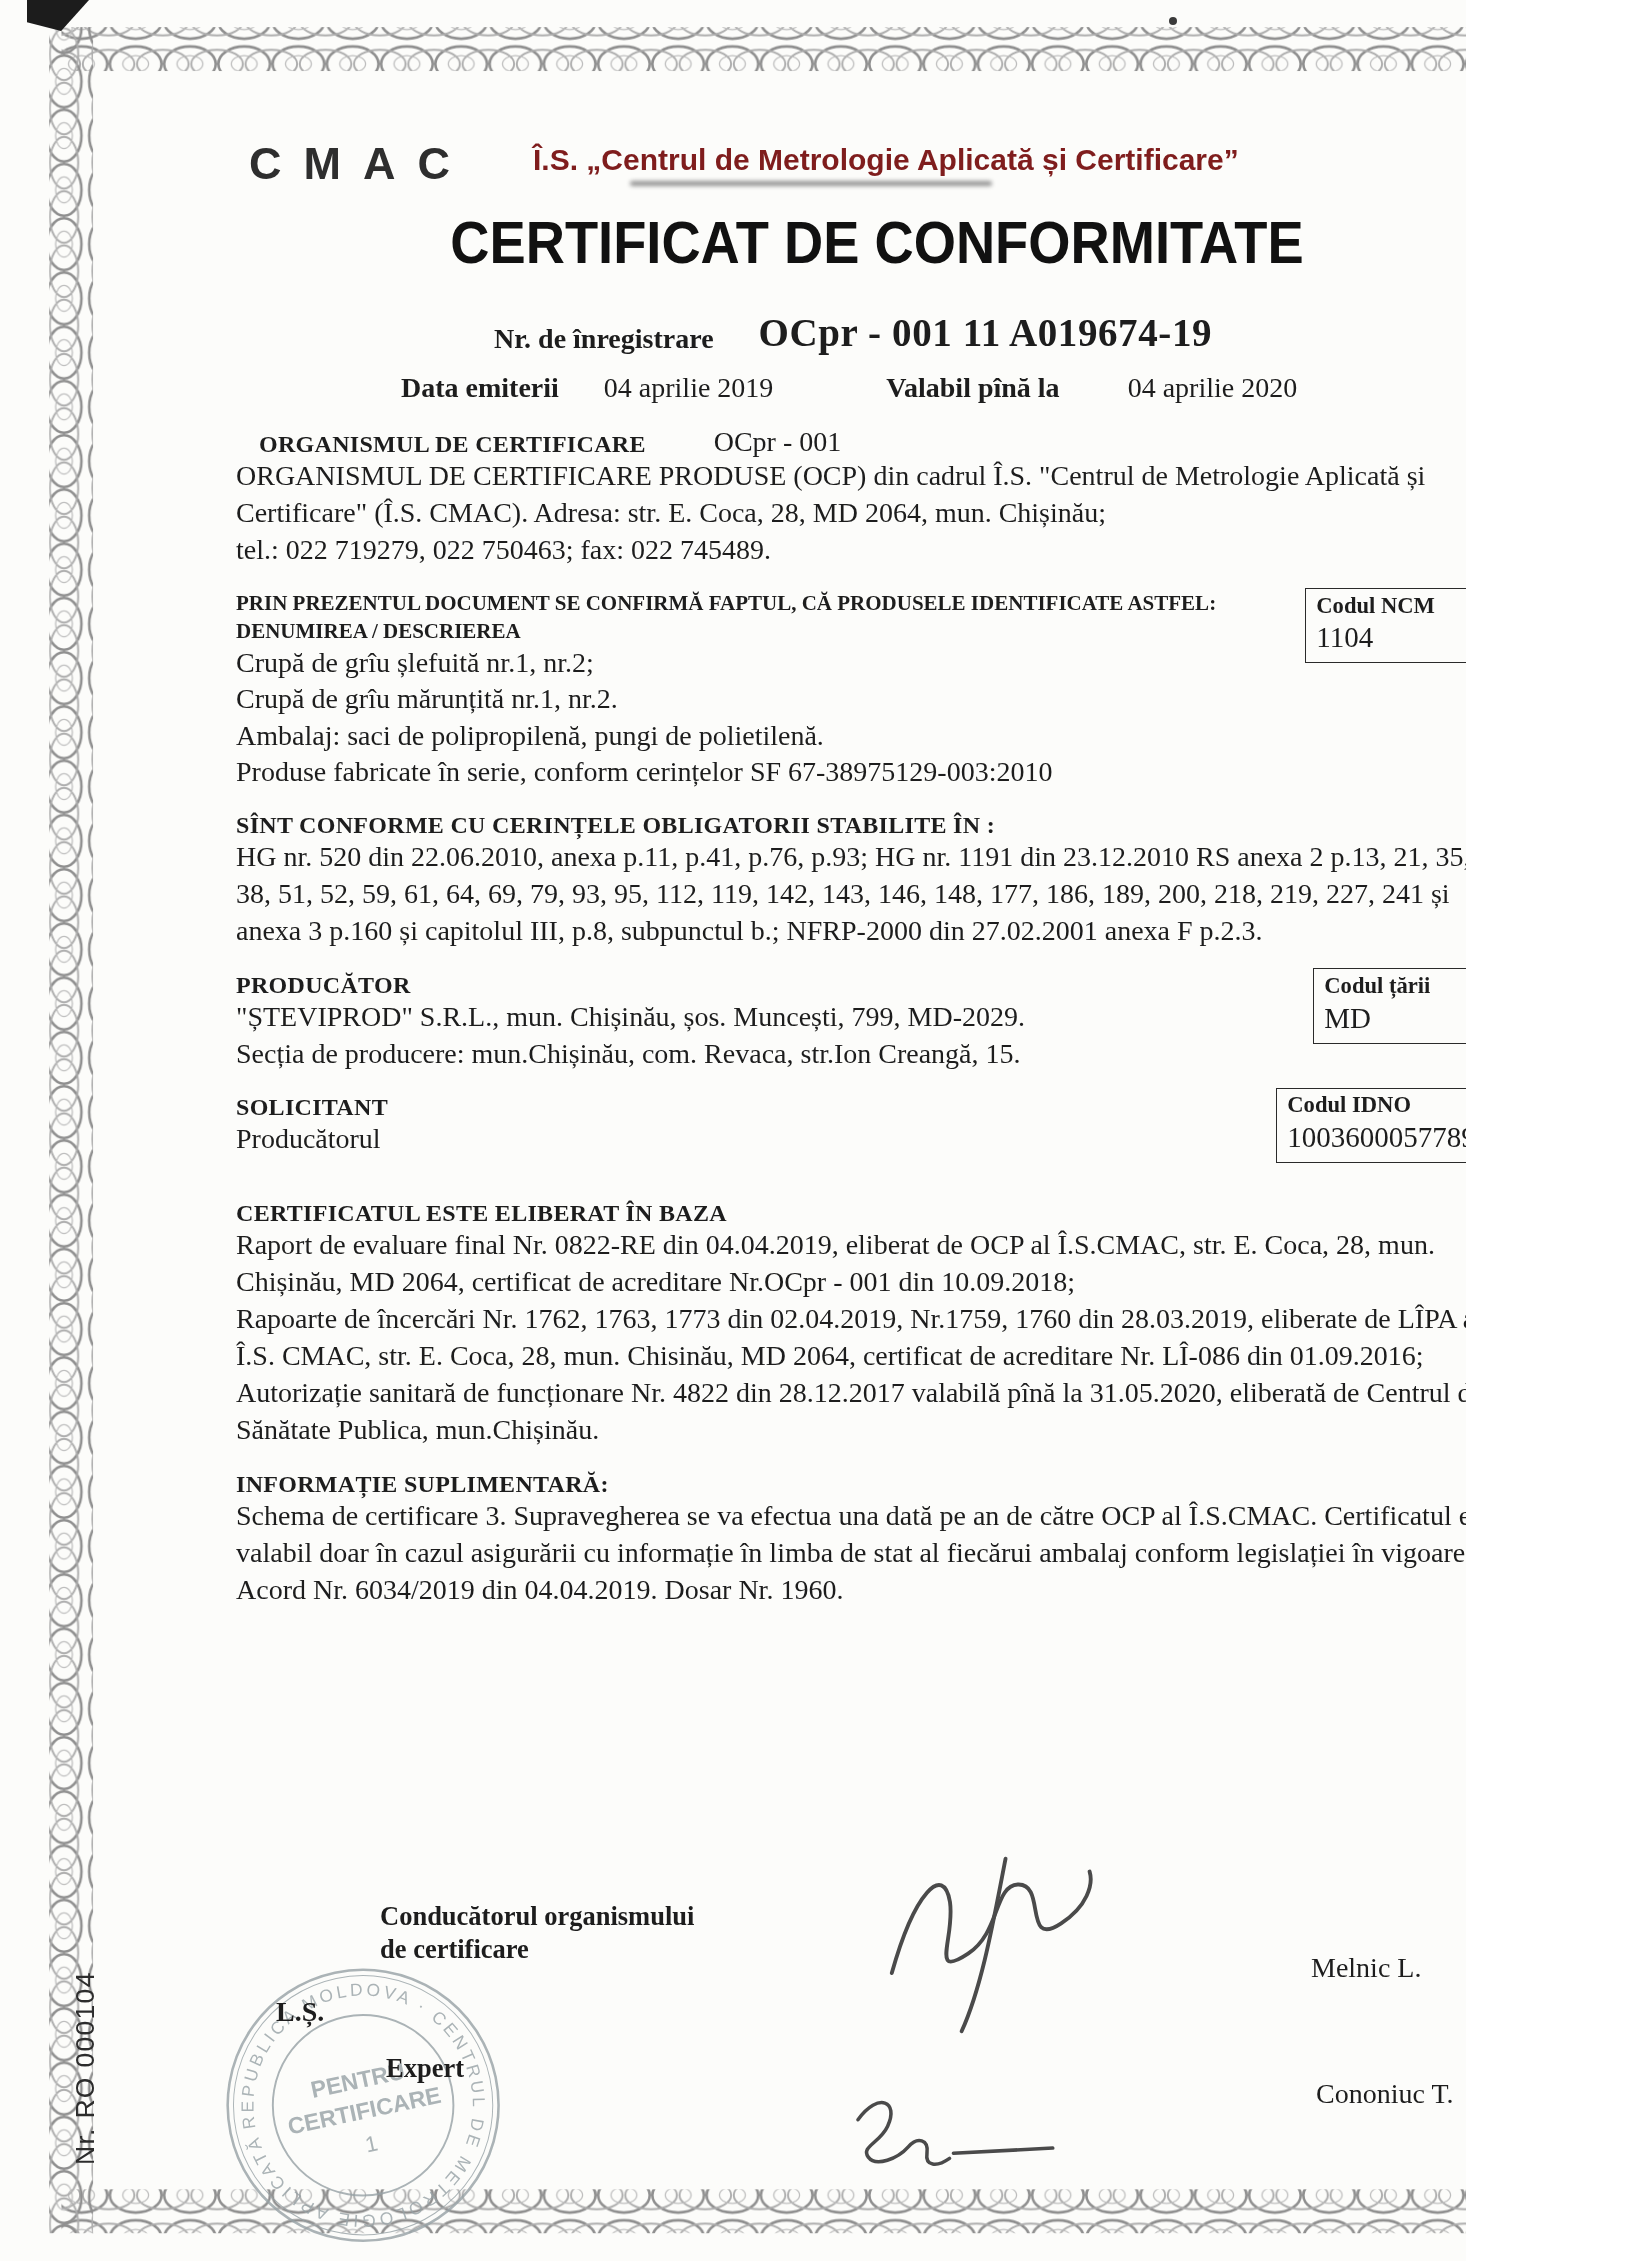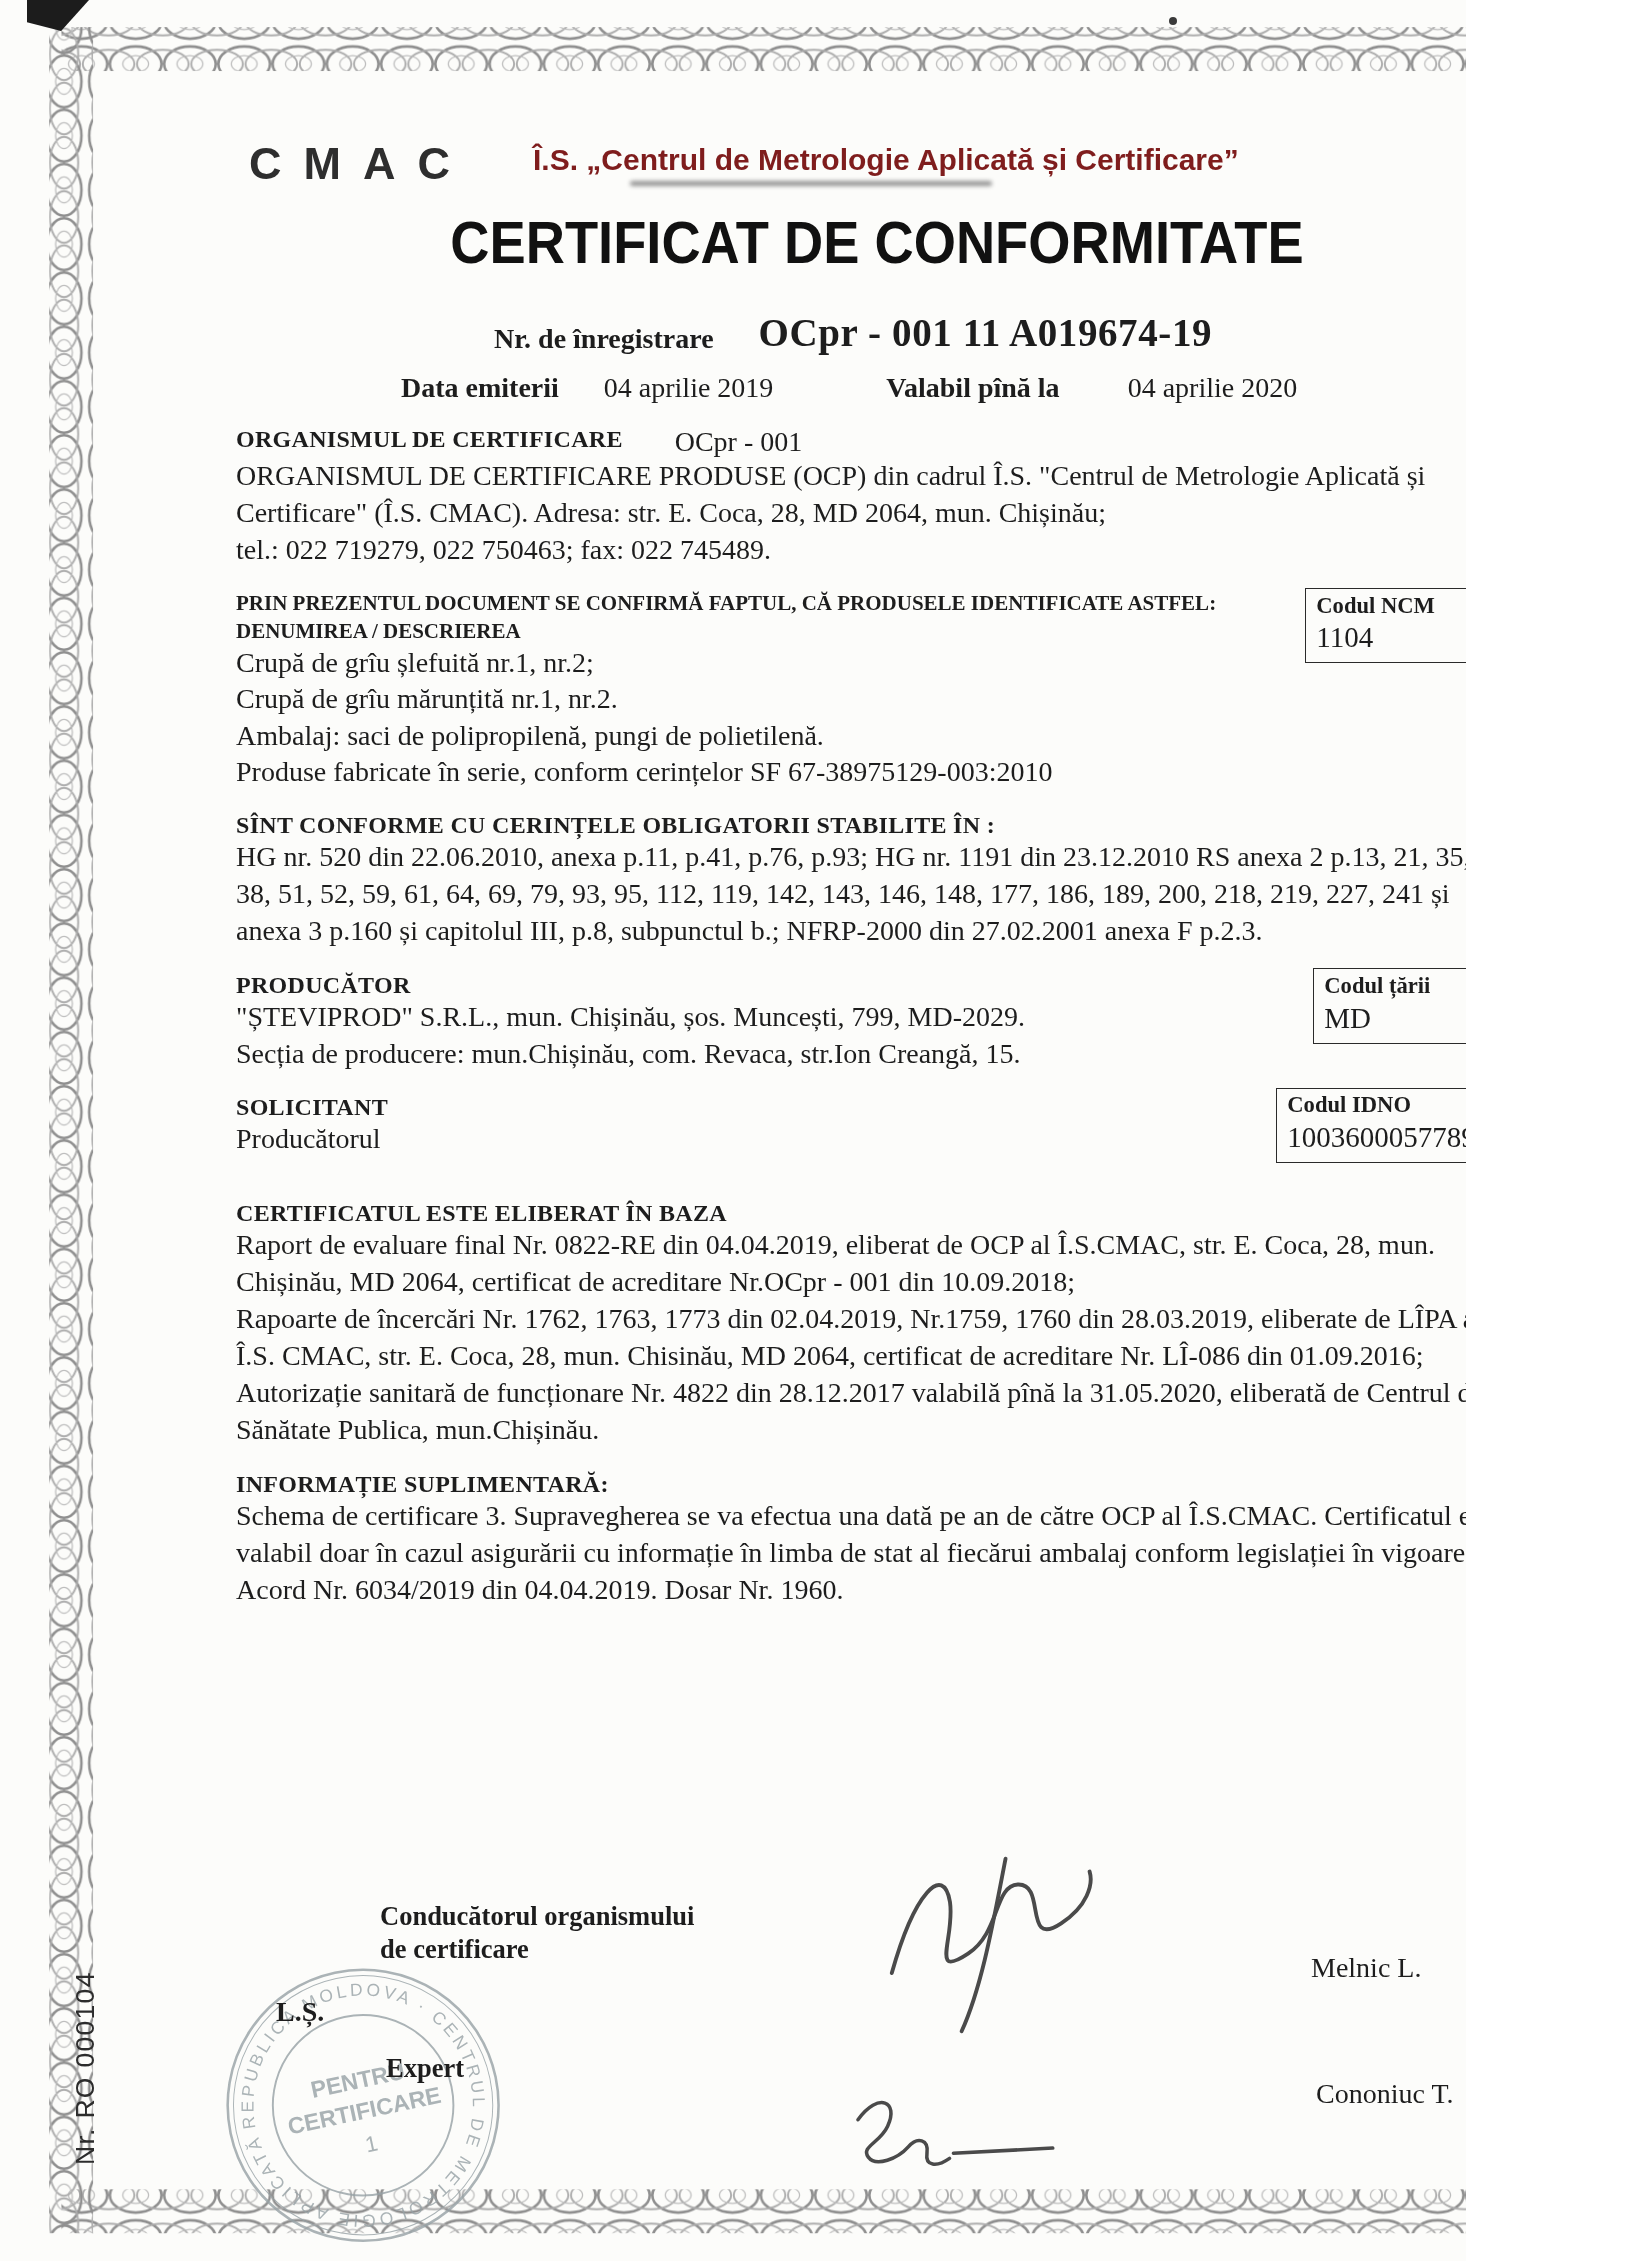--- a/index.html
+++ b/index.html
@@ -40,21 +40,21 @@
   .d-issued-label{margin-left:165px;}
   .d-issued{margin-left:45px;}
   .d-valid-label{margin-left:113px;}
   .d-valid{margin-left:68px;}
 
   .section{position:relative;margin-top:22px;}
   .sec-label{font-weight:700;font-size:24px;letter-spacing:0.3px;}
   .sec-label-sm{font-weight:700;font-size:21px;line-height:1.3;letter-spacing:0;}
   .body-line{font-size:28px;line-height:1.3;}
   .body-par{font-size:28px;line-height:1.32;margin:0;}
-  .label-row{display:flex;align-items:flex-start;gap:52px;}
+  .label-row{display:flex;align-items:flex-end;gap:68px;margin-left:23px;}
   .inline-code{font-size:28px;font-weight:400;}
 
   .codebox{position:absolute;border:1.9px solid #2a2a2a;border-right-width:1.3px;
     padding:3.9px 10.3px 7.8px;background:rgba(255,255,255,.0);}
   .cb-label{font-weight:700;font-size:22.6px;line-height:1.15;}
   .cb-value{font-size:29px;line-height:1.2;margin-top:1.3px;}
   .box-ncm{left:1069px;top:-2.6px;width:213px;}
   .box-country{left:1077px;top:-3.9px;width:205px;}
   .box-idno{left:1040px;top:-6.5px;width:258px;}
 

